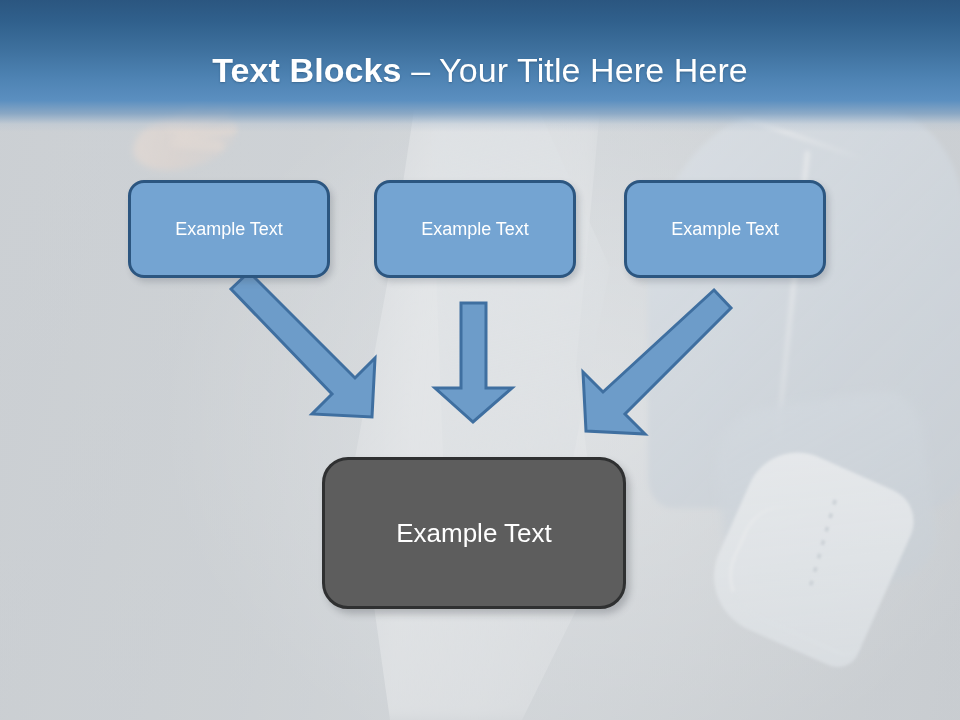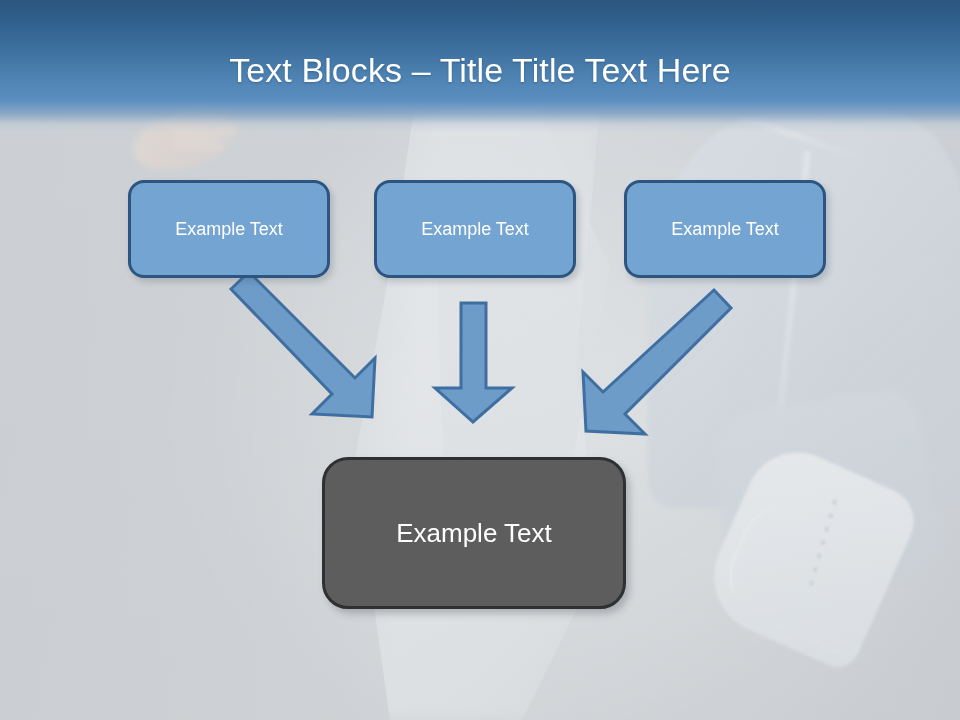--- a/index.html
+++ b/index.html
@@ -151,21 +151,21 @@
     left: 0; top: 48px;
     width: 960px;
     text-align: center;
     color: #ffffff;
     font-size: 34px;
     line-height: 44px;
     letter-spacing: 0.1px;
     white-space: nowrap;
     text-shadow: 0 1px 2px rgba(24,54,84,0.35);
   }
-  .title .b { font-weight: normal; }
+  .title .b { font-weight: bold; }
   .title .n { font-weight: normal; }
 
   
   .tbox {
     position: absolute;
     box-sizing: border-box;
     width: 202px;
     height: 98px;
     top: 180px;
     background: #74a4d2;
@@ -236,21 +236,21 @@
     <div class="bg-shoe-lace"></div>
     <div class="bg-hand"></div>
     <div class="bg-finger bg-f1"></div>
     <div class="bg-finger bg-f2"></div>
     <div class="bg-finger bg-f3"></div>
     <div class="bg-finger bg-f4"></div>
     <div class="bg-veil"></div>
   </div>
 
   <div class="header"></div>
-  <div class="title"><span class="b">Text Blocks </span><span class="n">– </span><span class="n">Title Title Text Here</span></div>
+  <div class="title"><span class="b">Text Blocks </span><span class="n">– </span><span class="n">Your Title Here Here</span></div>
 
   <svg class="arrow-layer" viewBox="0 0 960 720" width="960" height="720">
 
     <polygon class="arrow-shape" points="231,289 249,272 355,378 375,358 372,417 312,414 332,394"></polygon>
 
     <polygon class="arrow-shape" points="461,303 486,303 486,388 512,388 473,422 435,388 461,388"></polygon>
 
     <polygon class="arrow-shape" points="714,290 731,308 625,414 645,434 586,431 583,372 603,392"></polygon>
   </svg>
 

